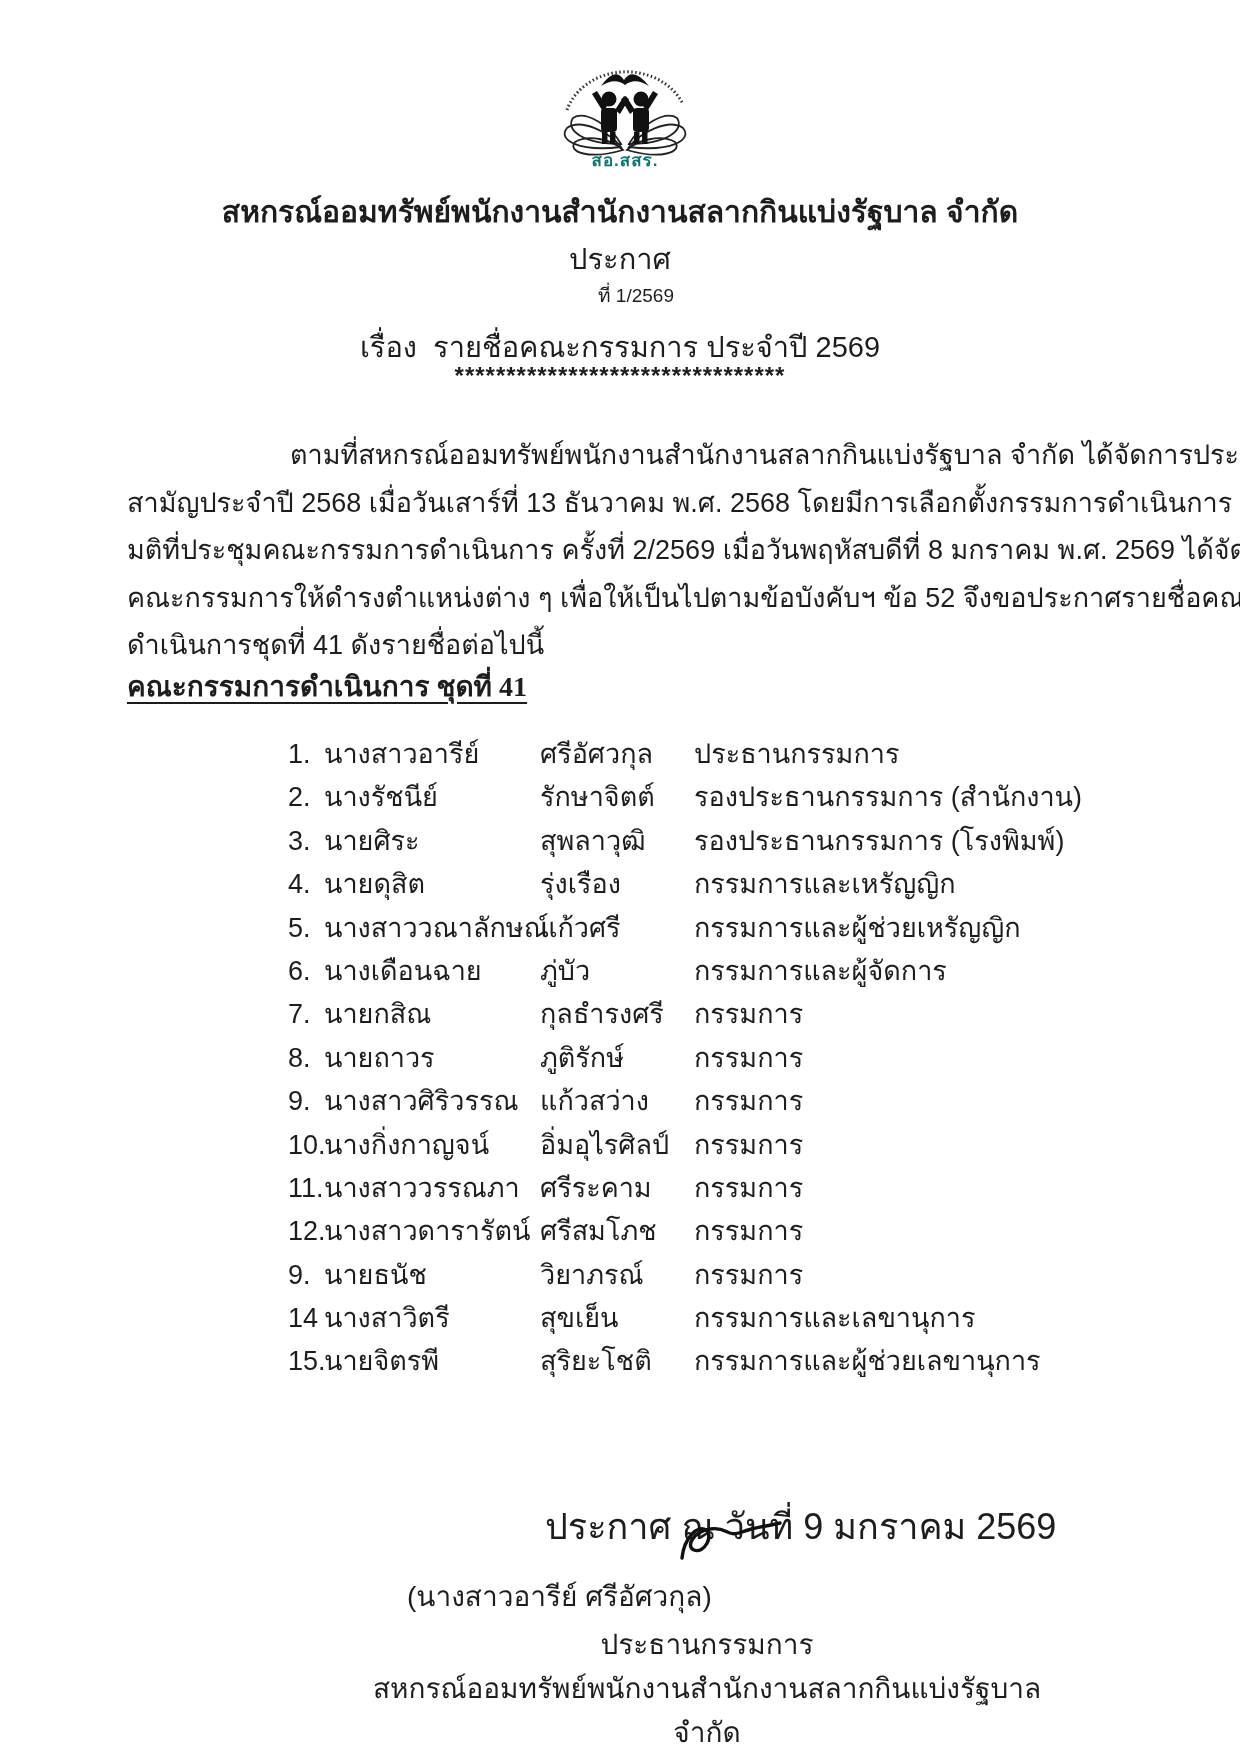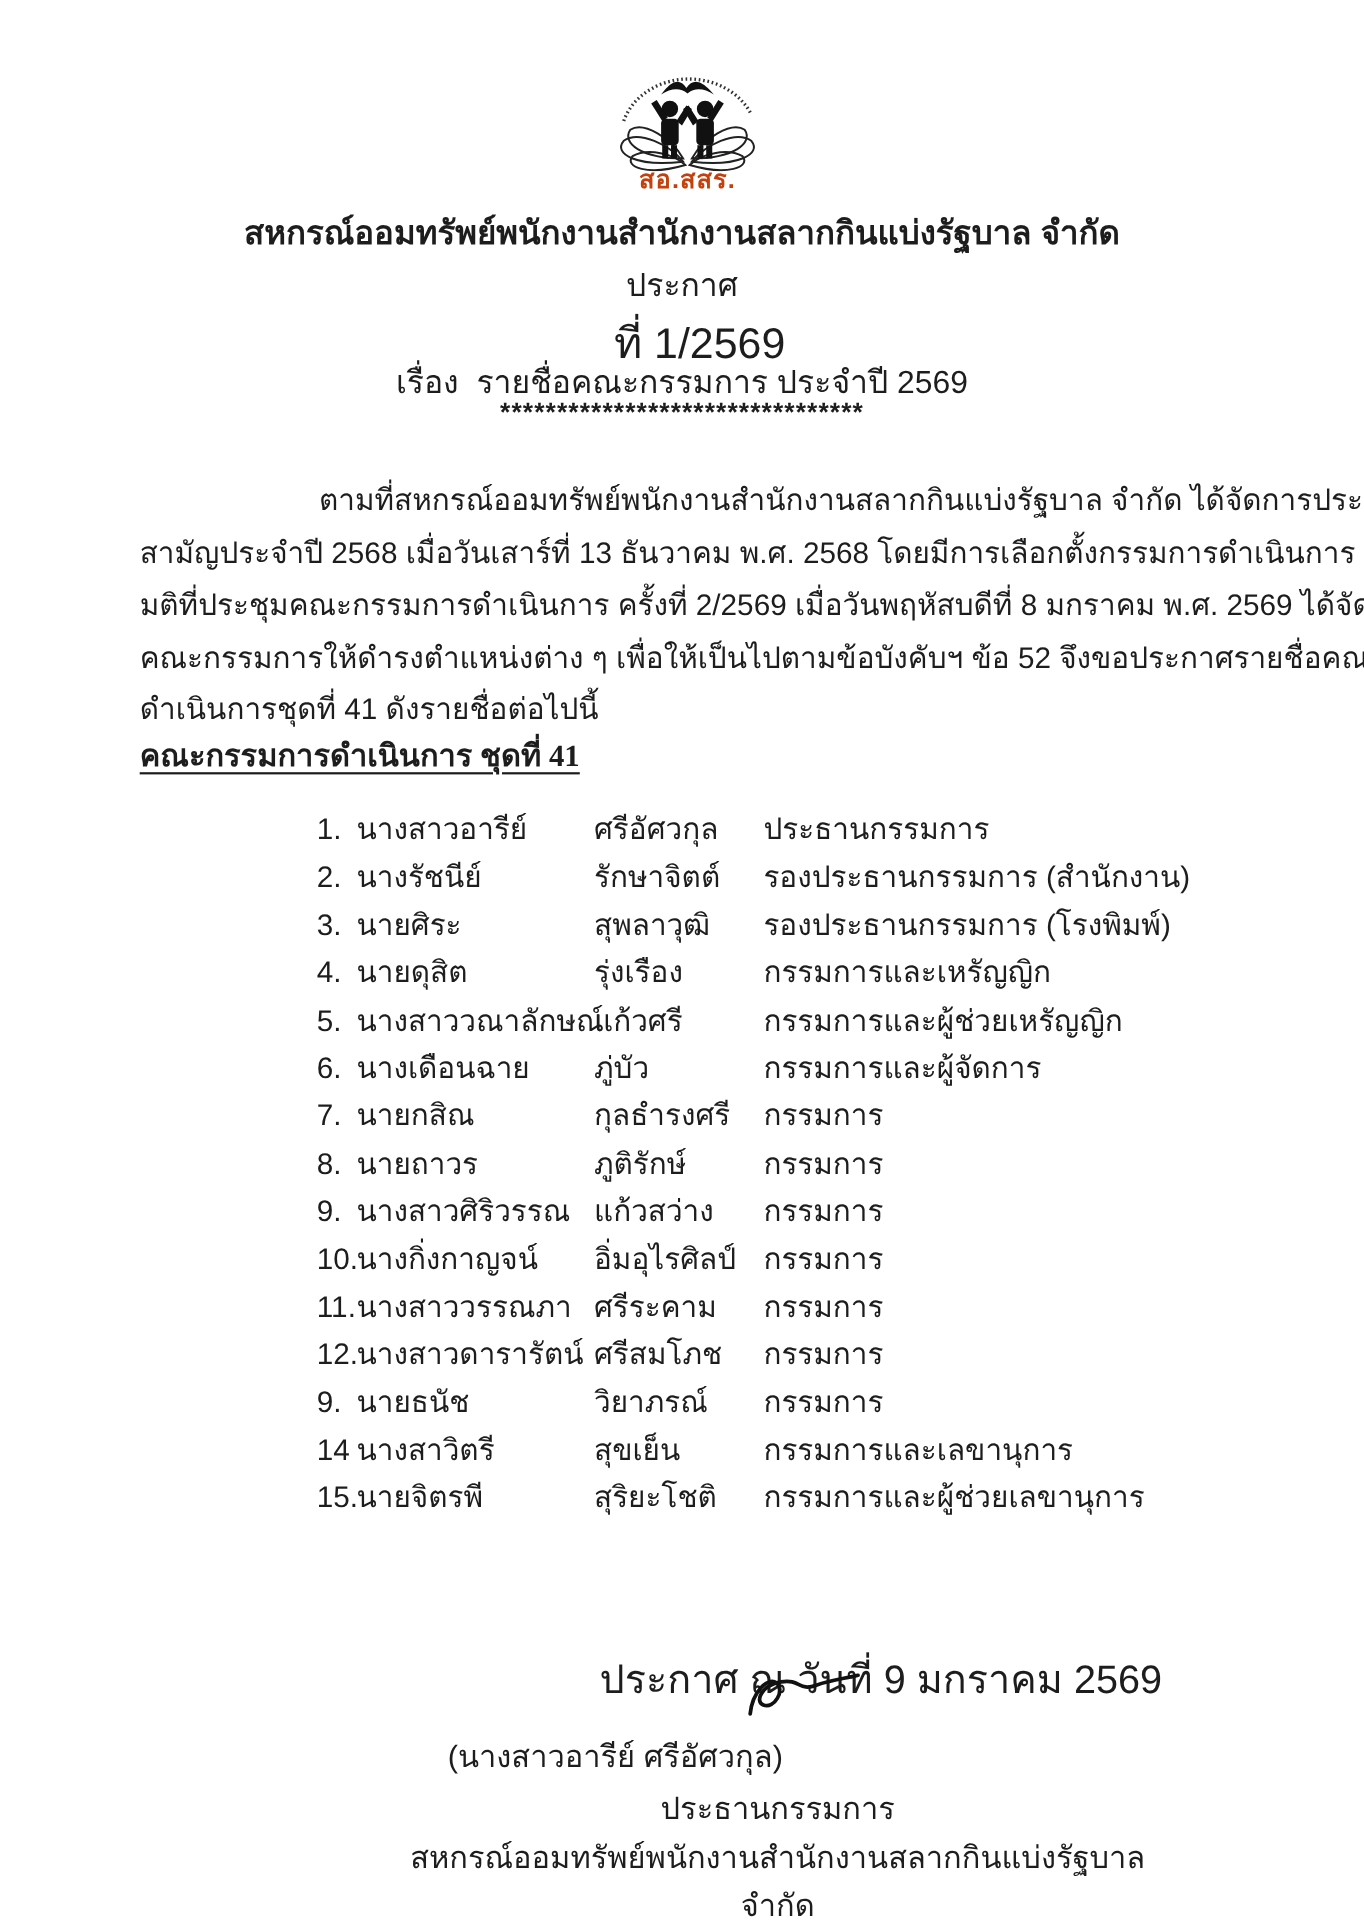--- a/index.html
+++ b/index.html
@@ -12,28 +12,28 @@
     color:#1d1d1d;
     overflow:hidden;
   }
   .abs{position:absolute;}
   .centered{left:0;right:0;text-align:center;}
 
   
   .logo-wrap{left:540px;top:52px;width:170px;height:128px;text-align:center;}
   .logo-svg{display:block;margin:0 auto;}
   .logo-caption{
-    font-weight:bold;font-size:23px;line-height:1;
-    letter-spacing:1px;color:#c2410c;margin-top:-4px;
+    font-weight:bold;font-size:17px;line-height:1;
+    letter-spacing:1px;color:#0f766e;margin-top:-4px;
   }
 
   
   .org-title{top:188px;font-size:30px;font-weight:bold;}
   .doc-type{top:236px;font-size:29px;}
-  .doc-no{top:280px;font-size:39px;padding-left:32px;}
+  .doc-no{top:280px;font-size:19px;padding-left:32px;}
   .subject{top:324px;font-size:29px;white-space:pre;}
   .divider{top:362px;font-size:24px;font-weight:bold;letter-spacing:1px;}
 
   
   .body-par{left:127px;top:432px;width:990px;font-size:27px;}
   .bline{height:47.5px;line-height:47.5px;white-space:nowrap;}
   .bline.indent{text-indent:163px;}
 
   
   .section-heading{

